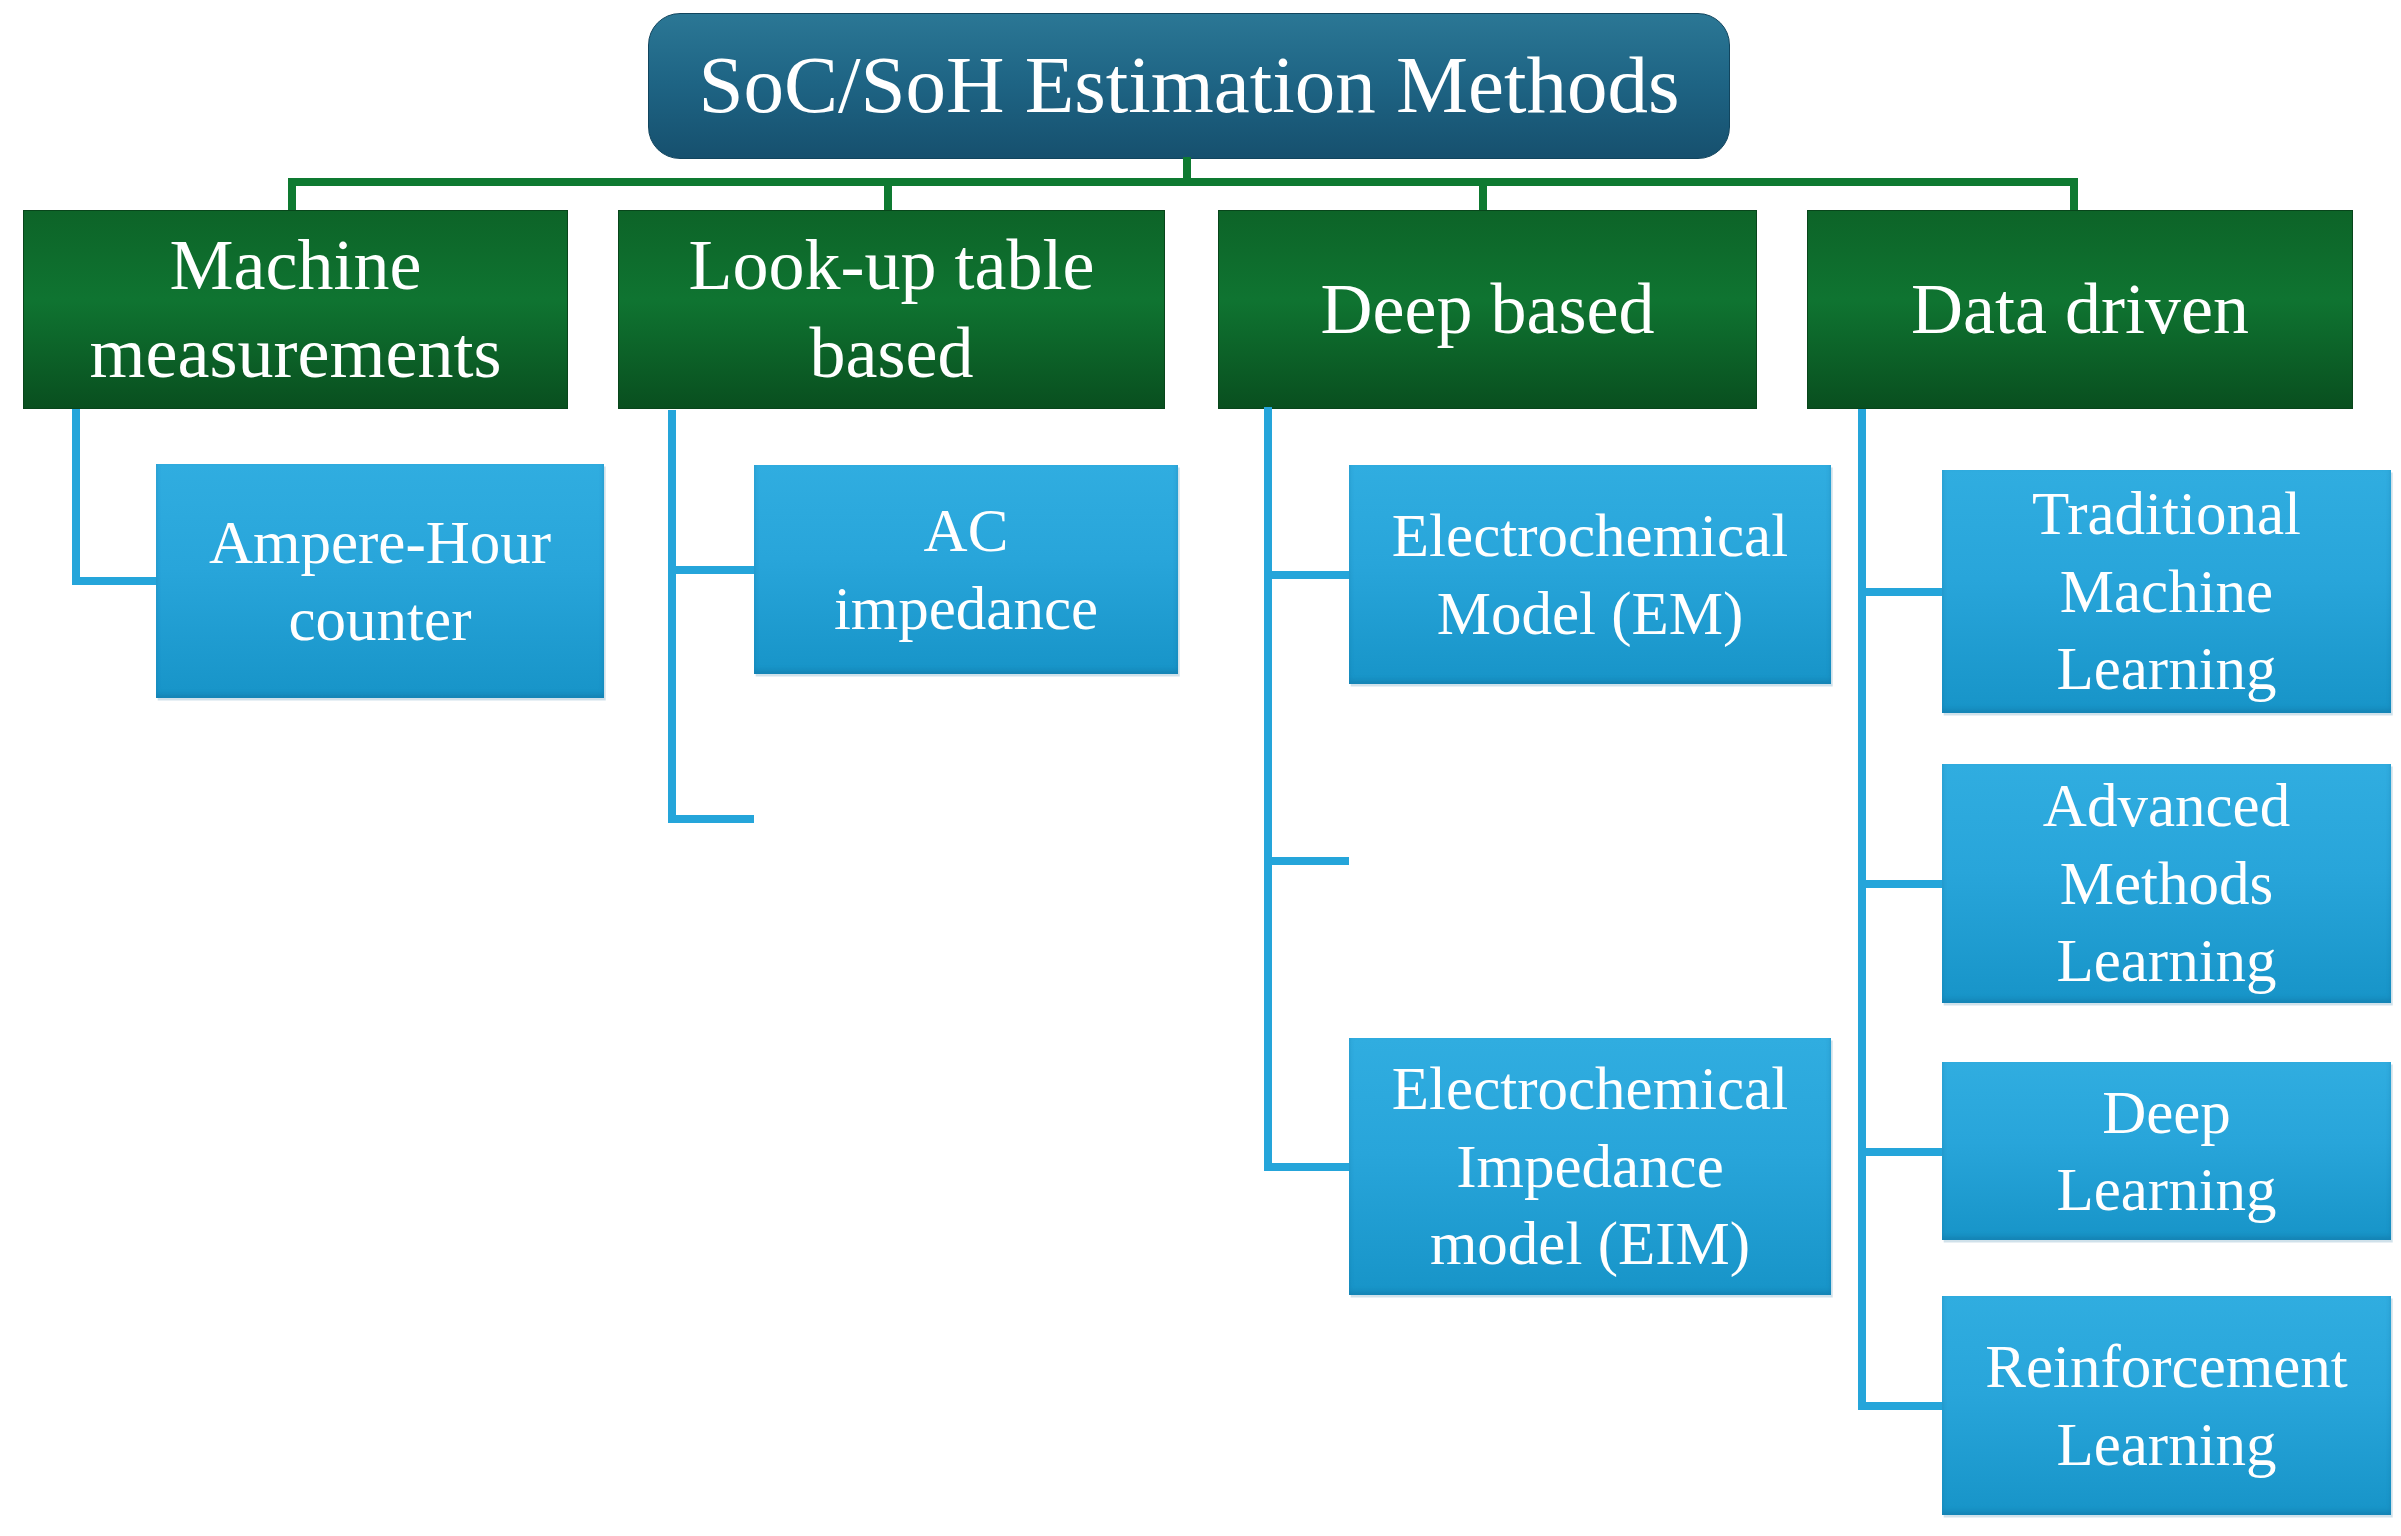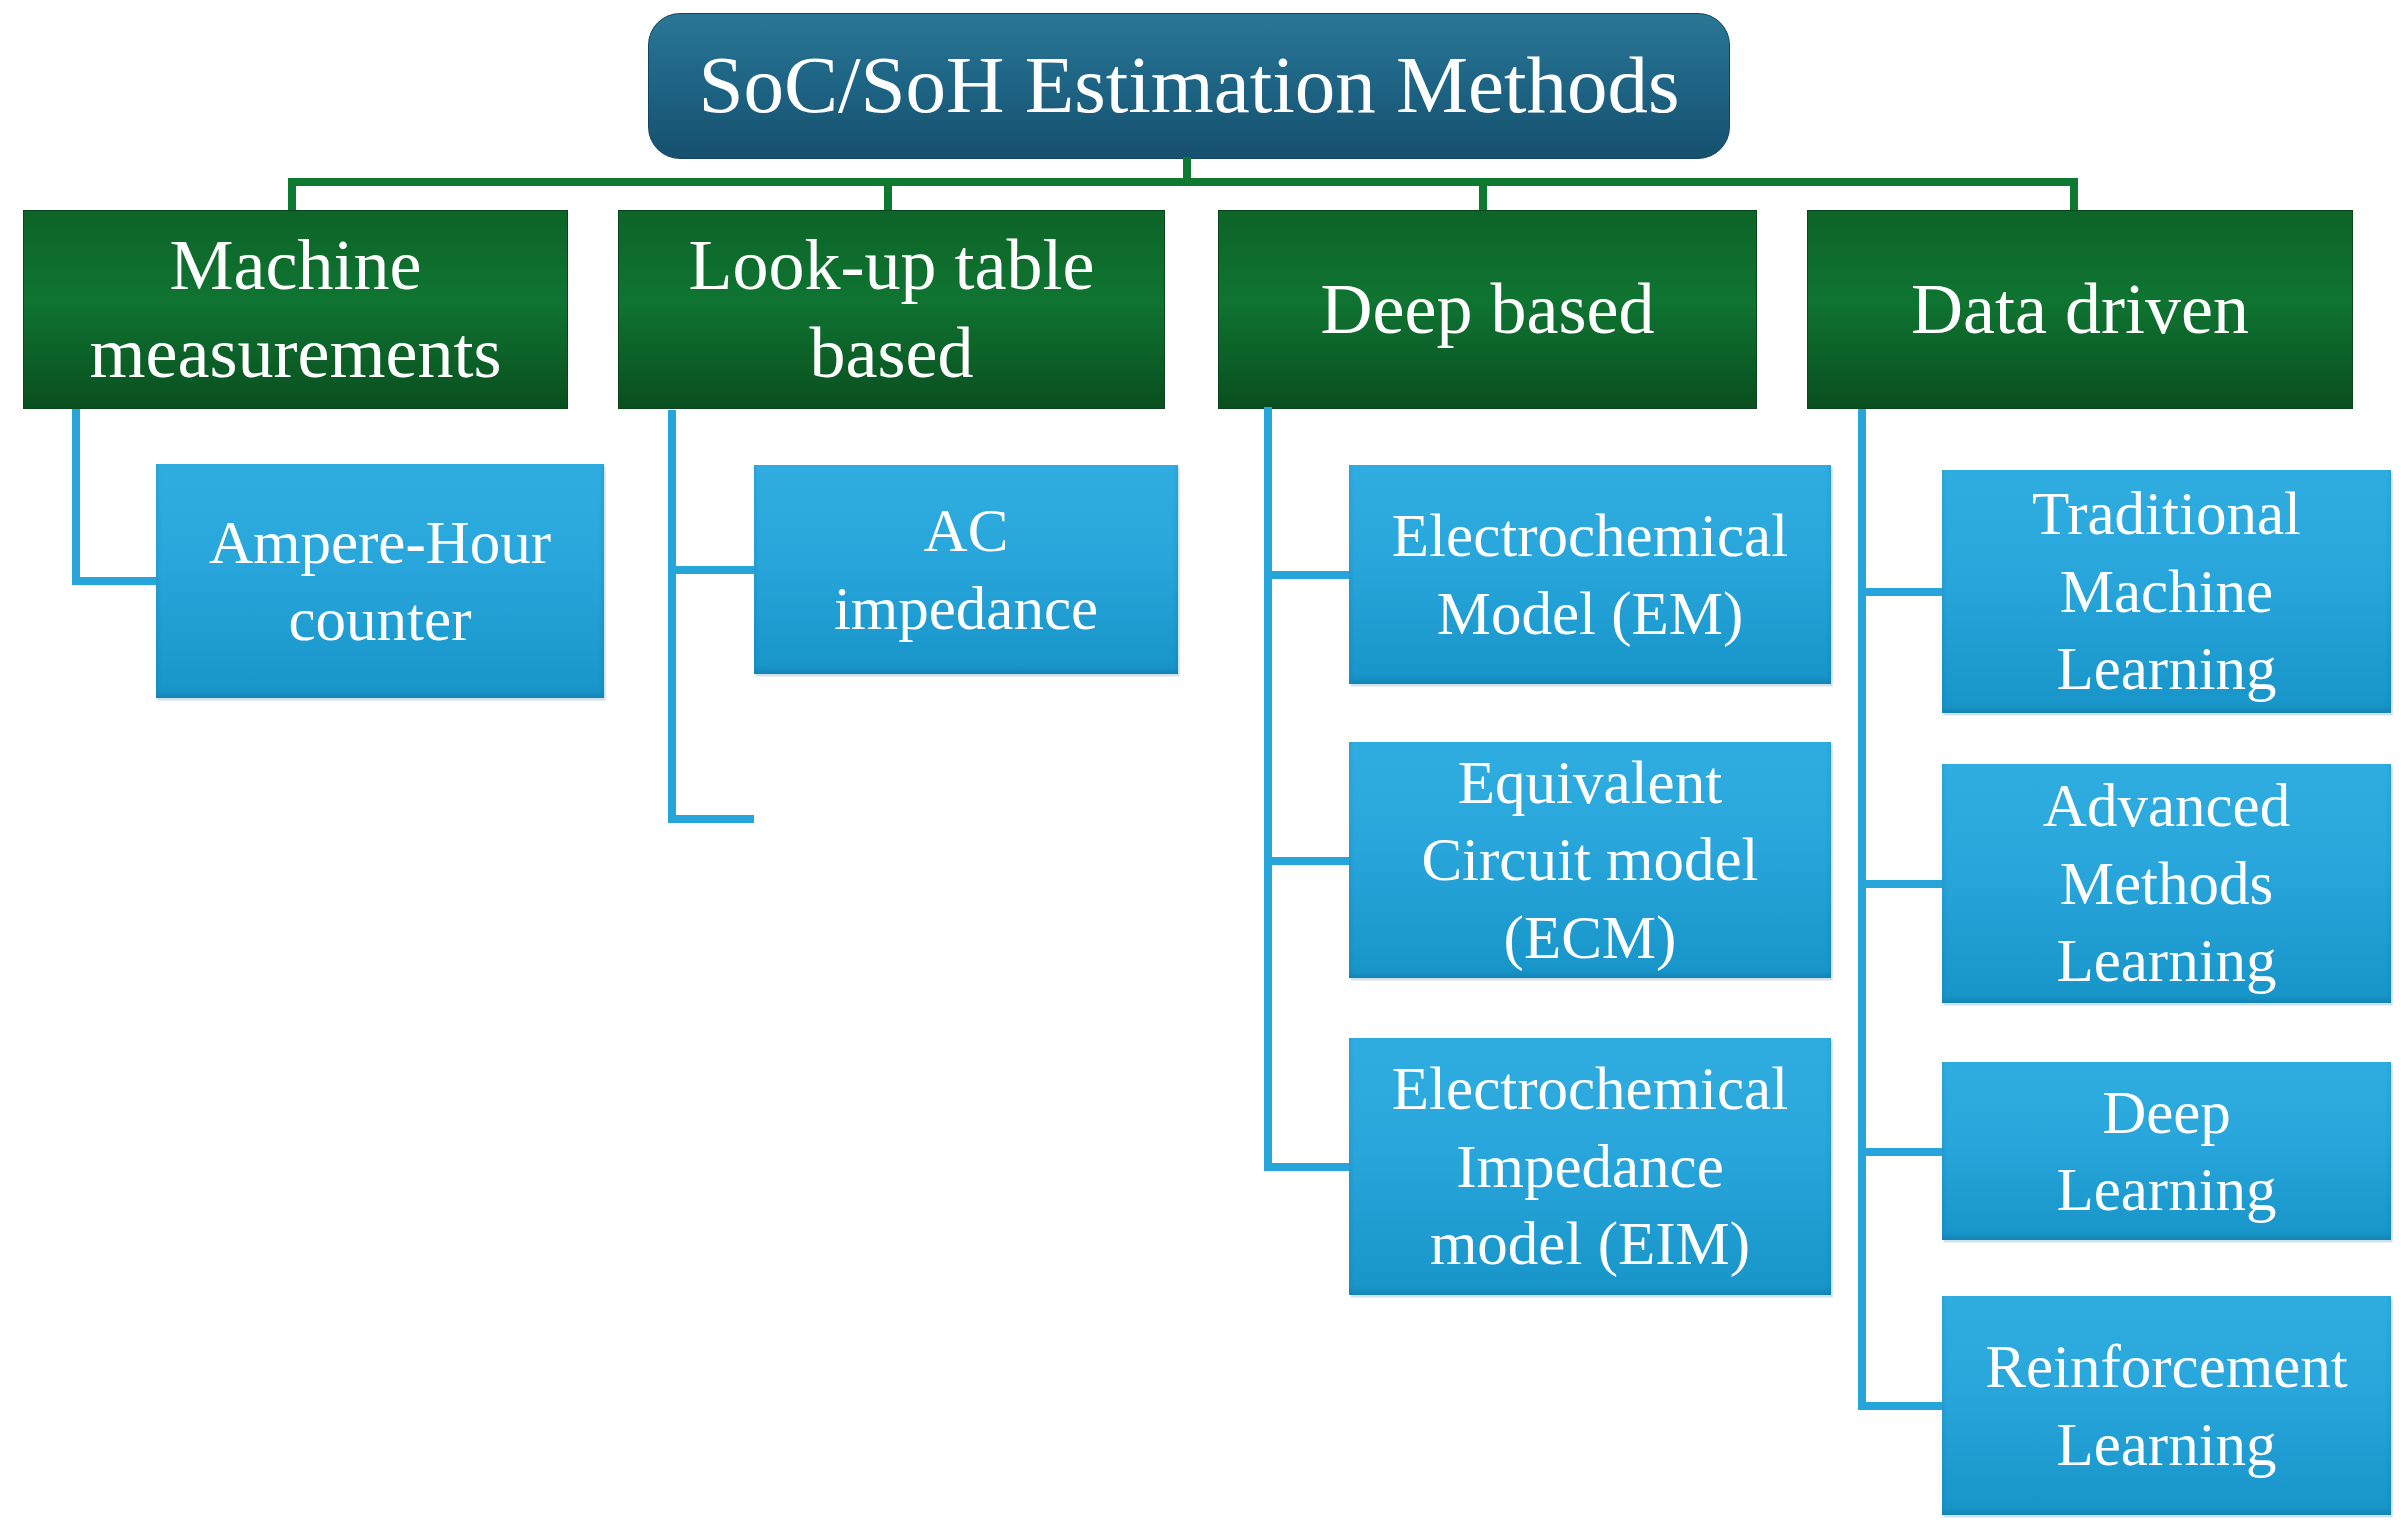--- a/index.html
+++ b/index.html
@@ -76,23 +76,20 @@
   <div class="line cyan" style="left:1858px;top:1402px;width:84px;height:7.6px;"></div>
 
   <div class="node child" style="left:156px;top:464px;width:448px;height:234px;">Ampere-Hour
 counter</div>
 
   <div class="node child" style="left:754px;top:465px;width:424px;height:209px;">AC
 impedance</div>
 
   <div class="node child" style="left:1349px;top:465px;width:482px;height:219px;">Electrochemical
 Model (EM)</div>
-  <div class="node child" style="left:1349px;top:742px;width:482px;height:236px;">Equivalent
-Circuit model
-(ECM)</div>
   <div class="node child" style="left:1349px;top:1038px;width:482px;height:257px;">Electrochemical
 Impedance
 model (EIM)</div>
 
   <div class="node child" style="left:1942px;top:470px;width:449px;height:243px;">Traditional
 Machine
 Learning</div>
   <div class="node child" style="left:1942px;top:764px;width:449px;height:239px;">Advanced
 Methods
 Learning</div>

